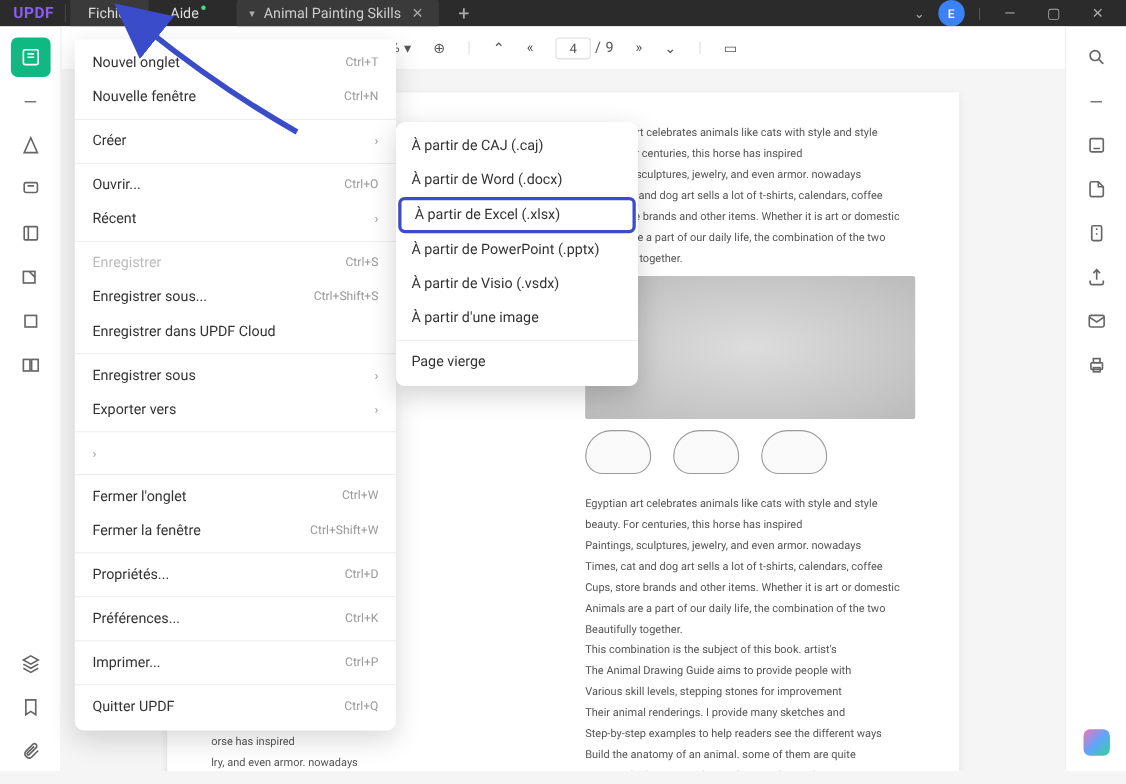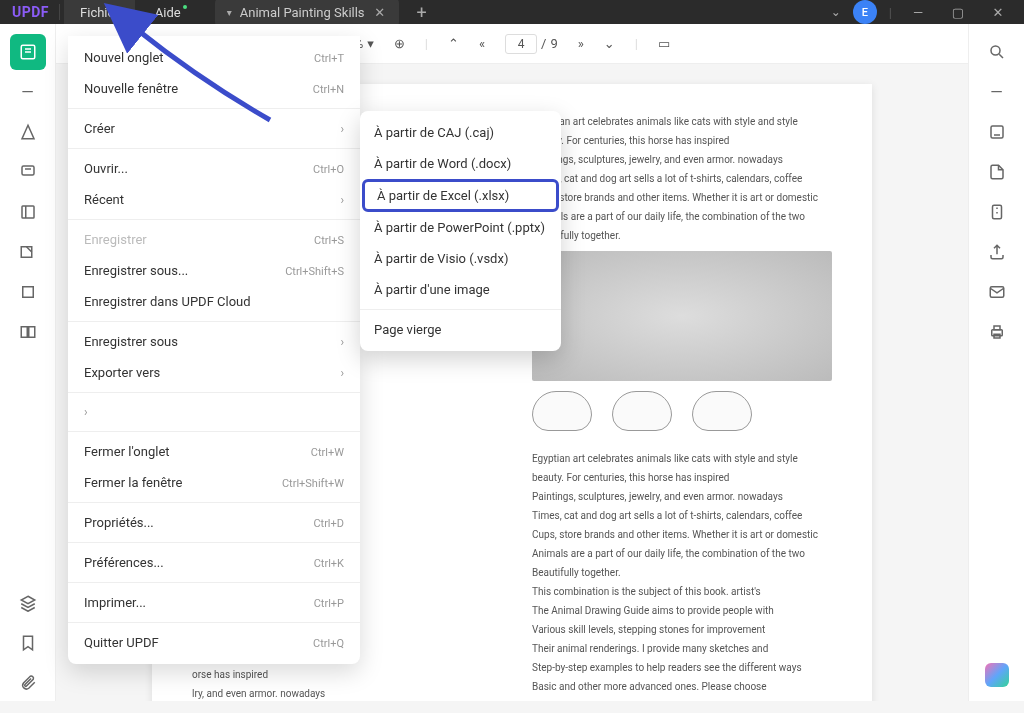--- a/index.html
+++ b/index.html
@@ -41,26 +41,26 @@
 .doc-page { background: #fff; margin: 0 auto; width: 720px; min-height: 900px; padding: 30px 40px; box-shadow: 0 2px 8px rgba(0,0,0,0.1); display: flex; gap: 40px; font-size: 10px; line-height: 1.5; color: #555; }
 .doc-col { flex: 1; }
 .doc-heading { font-family: Georgia, serif; font-size: 28px; font-weight: bold; color: #222; margin: 20px 0; }
 .doc-img { width: 100%; height: 130px; background: radial-gradient(ellipse at center, #ddd 0%, #bbb 100%); border-radius: 2px; margin: 8px 0; }
 .doc-sketches { display: flex; gap: 20px; margin: 10px 0 20px 0; }
 .sketch { width: 60px; height: 40px; border: 1px solid #999; border-radius: 30px 30px 20px 20px; background: #fafafa; }
 .para { margin-bottom: 4px; }
 
 .dropdown-menu { position: absolute; top: 36px; left: 68px; width: 292px; background: #fff; border-radius: 0 0 8px 8px; box-shadow: 0 8px 24px rgba(0,0,0,0.15); z-index: 100; padding: 6px 0; font-size: 13px; color: #333; }
 .dropdown-menu hr { border: none; border-top: 1px solid #eee; margin: 4px 0; }
-.dm-item { display: flex; align-items: flex-end; justify-content: space-between; padding: 8px 16px; cursor: pointer; }
+.dm-item { display: flex; align-items: flex-start; justify-content: space-between; padding: 8px 16px; cursor: pointer; }
 .dm-item.disabled { color: #bbb; cursor: default; }
 .dm-shortcut { color: #999; font-size: 11px; }
 .dm-arrow { color: #999; font-size: 12px; }
 
-.submenu { position: absolute; top: 111px; left: 360px; width: 201px; background: #fff; border-radius: 8px; box-shadow: 0 8px 24px rgba(0,0,0,0.18); z-index: 110; padding: 6px 0; font-size: 13px; color: #333; }
+.submenu { position: absolute; top: 111px; left: 360px; width: 220px; background: #fff; border-radius: 8px; box-shadow: 0 8px 24px rgba(0,0,0,0.18); z-index: 110; padding: 6px 0; font-size: 13px; color: #333; }
 .sm-item { padding: 8px 14px; cursor: pointer; }
 .sm-item.highlighted { border: 3px solid #3b4cca; border-radius: 6px; padding: 6px 12px; margin: 0 2px; }
 
 .arrow-annotation { position: absolute; top: 20px; left: 120px; z-index: 200; pointer-events: none; }
 .arrow-annotation svg { overflow: visible; }
 
 .minus-icon { color: #888; font-size: 16px; }
 </style>
 </head>
 <body>
@@ -207,20 +207,21 @@
           <div class="para">Paintings, sculptures, jewelry, and even armor. nowadays</div>
           <div class="para">Times, cat and dog art sells a lot of t-shirts, calendars, coffee</div>
           <div class="para">Cups, store brands and other items. Whether it is art or domestic</div>
           <div class="para">Animals are a part of our daily life, the combination of the two</div>
           <div class="para">Beautifully together.</div>
           <div class="para">This combination is the subject of this book. artist's</div>
           <div class="para">The Animal Drawing Guide aims to provide people with</div>
           <div class="para">Various skill levels, stepping stones for improvement</div>
           <div class="para">Their animal renderings. I provide many sketches and</div>
           <div class="para">Step-by-step examples to help readers see the different ways</div>
+          <div class="para">Build the anatomy of an animal. some of them are quite</div>
           <div class="para">Basic and other more advanced ones. Please choose</div>
 
         </div>
       </div>
     </div>
   </div>
 
   <div class="sidebar-right">
     <div class="ico">
         <svg width="18" height="18" viewBox="0 0 24 24" fill="none" stroke="currentColor" stroke-width="2">

